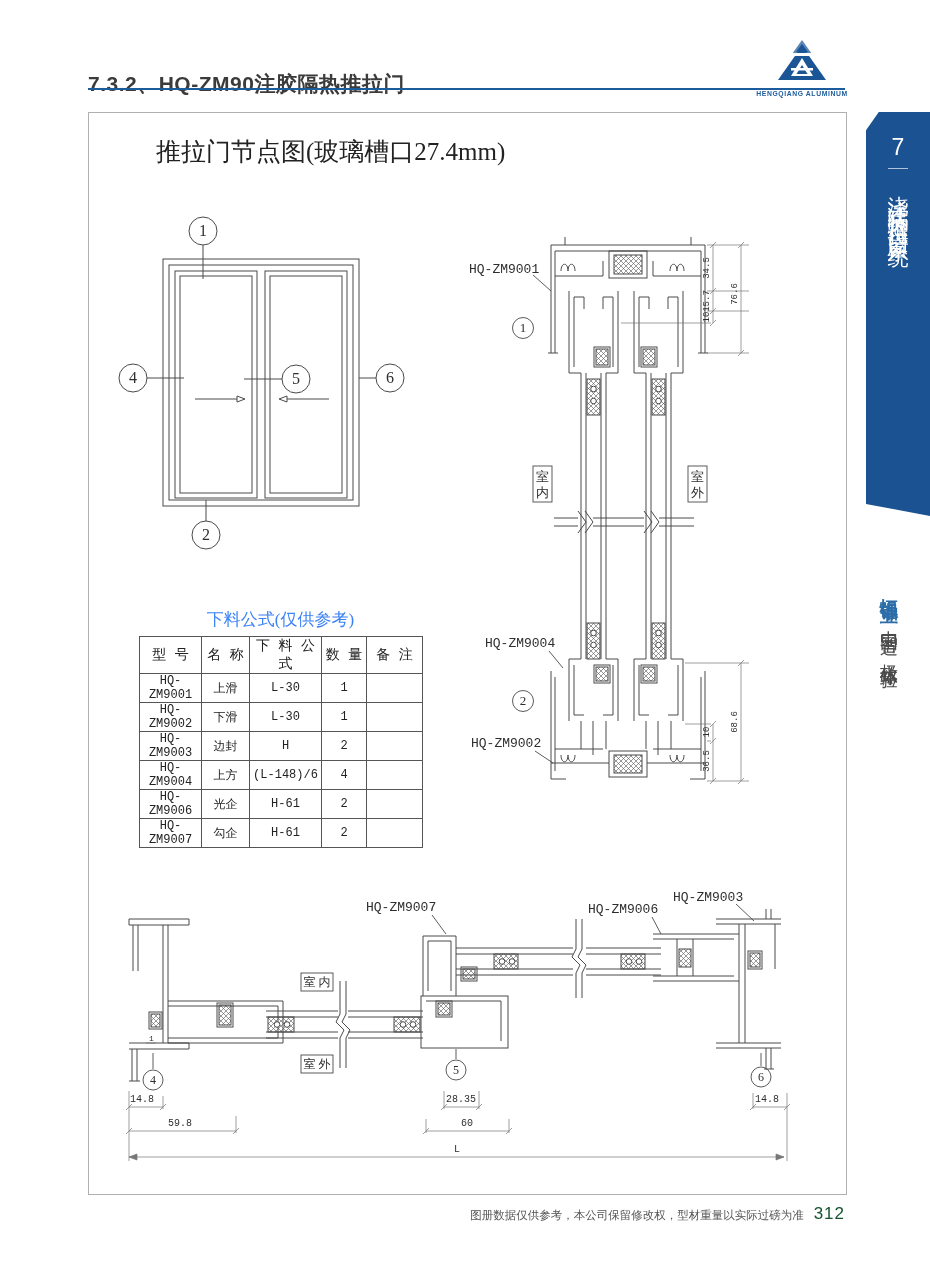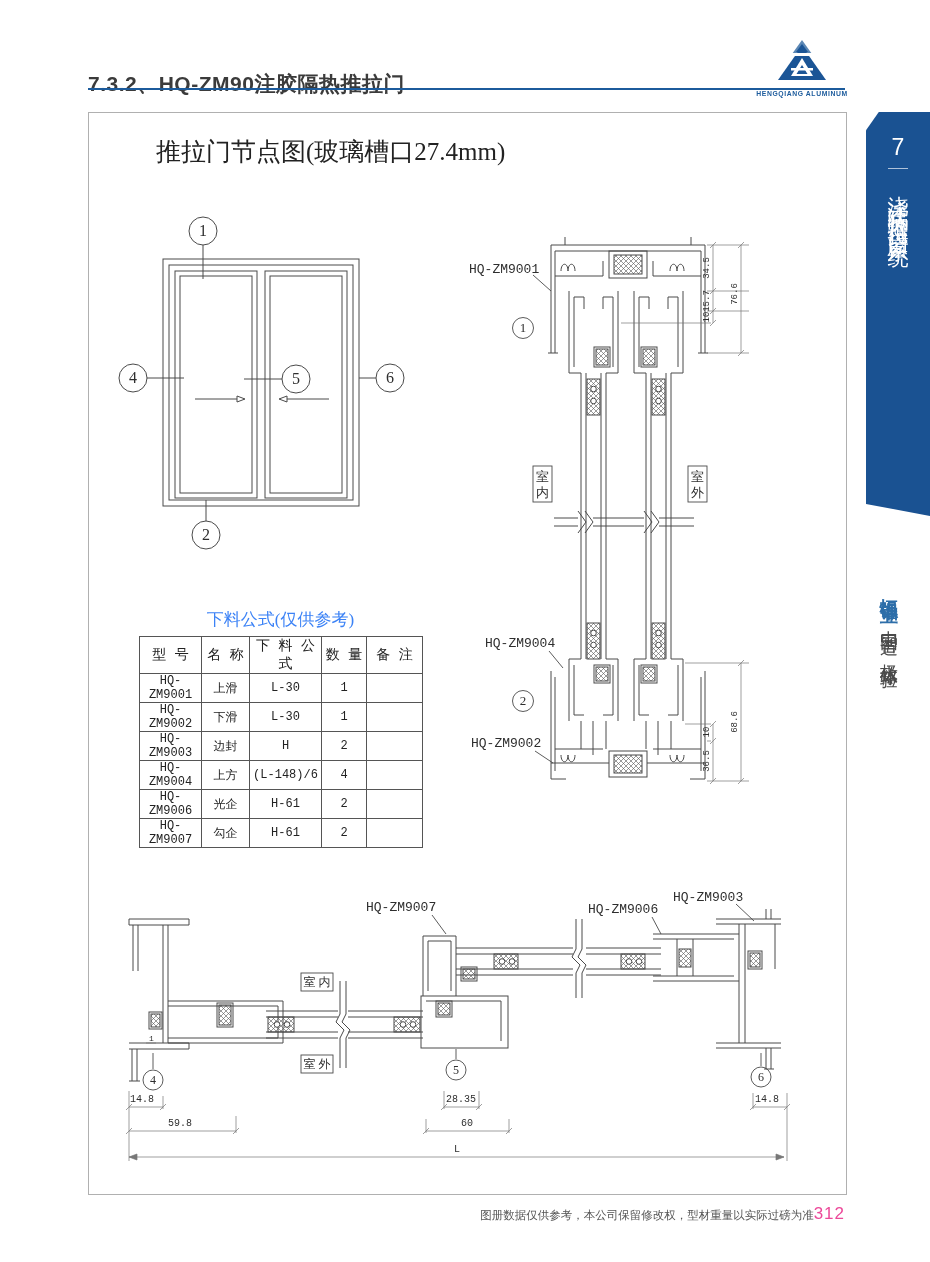--- a/index.html
+++ b/index.html
@@ -63,21 +63,21 @@
     font-size:12px;color:#222;height:20px;
     font-family:"Liberation Mono", monospace;
   }
   table.cut th{font-family:Liberation Mono, monospace;font-size:14px;height:22px;}
   td.cjk{font-family:"Liberation Serif", serif;}
   
   .footer{
     position:absolute;left:88px;top:1204px;width:757px;text-align:right;
     font-size:11.5px;color:#555;
   }
-  .footer .pageno{font-size:17px;color:#ec4899;letter-spacing:1px;}
+  .footer .pageno{font-size:17px;color:#14532d;margin-left:10px;letter-spacing:1px;}
   
   .mono-t{font-family:"Liberation Mono", monospace;fill:#2e2e2e;}
   .serif-t{font-family:"Liberation Serif", serif;fill:#2e2e2e;}
 </style>
 </head>
 <body>
 
 <div class="page-title">7.3.2、HQ-ZM90注胶隔热推拉门</div>
 <div class="title-rule"></div>
 

